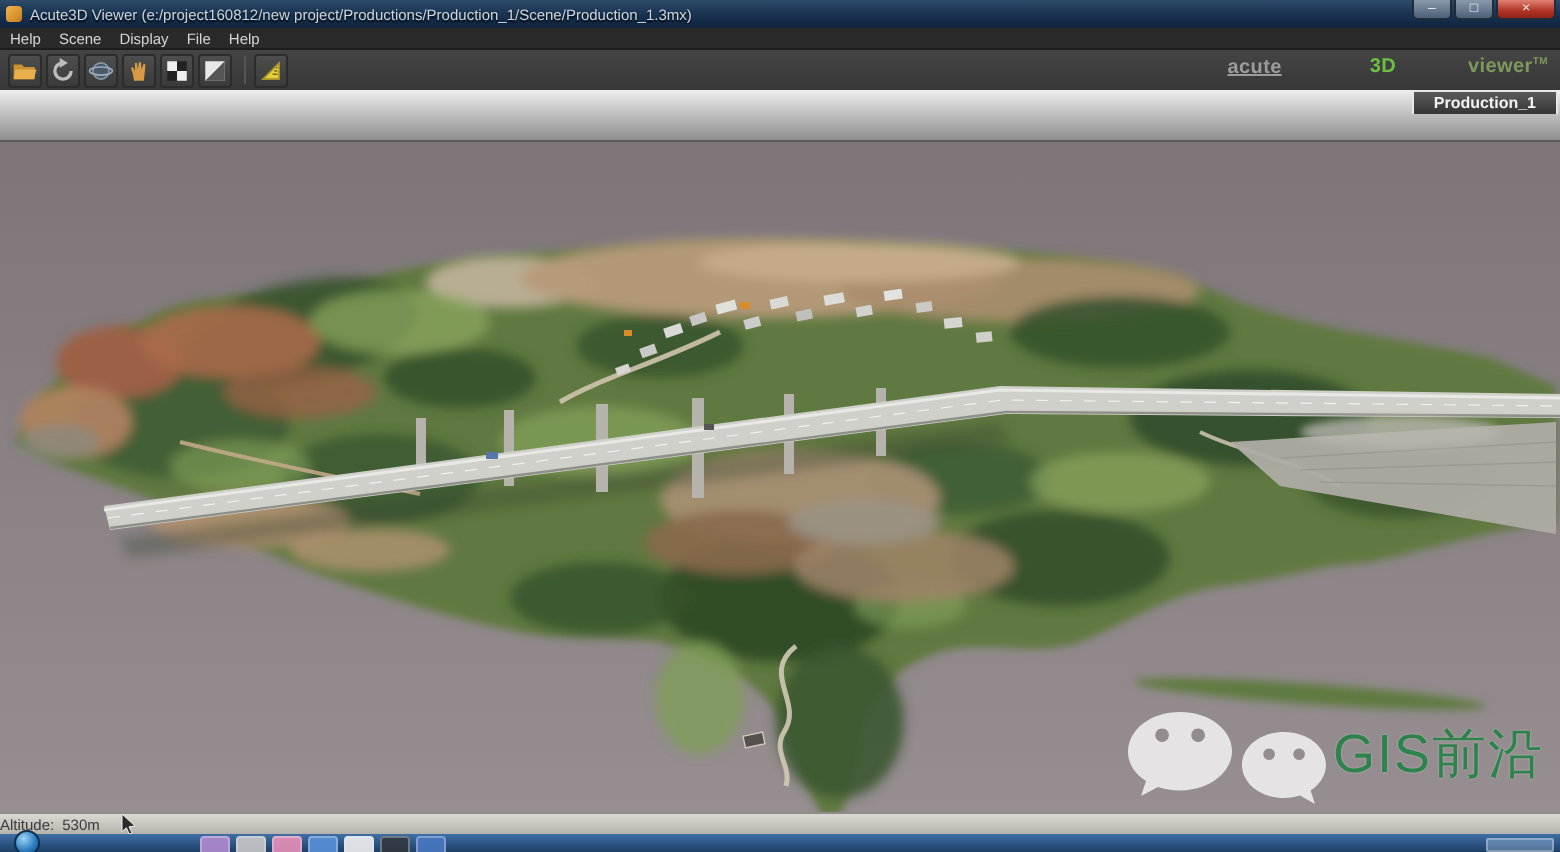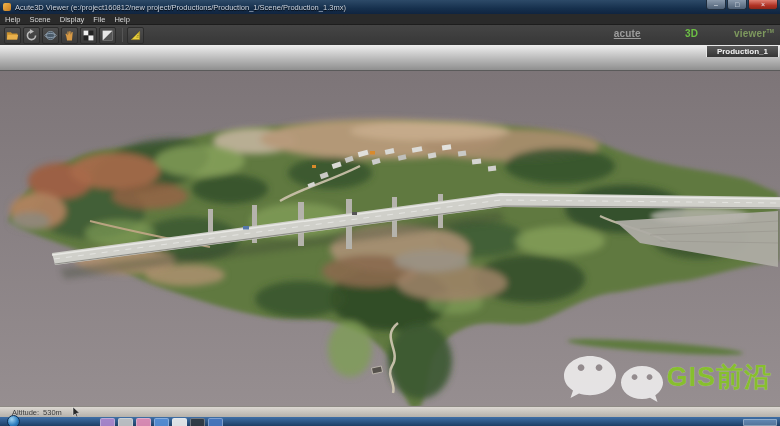--- a/index.html
+++ b/index.html
@@ -30,24 +30,24 @@
   .brand .b-tm { color:#7e995e; font-size:5px; vertical-align:super; }
 
   
   .tabstrip { height:27px; background:linear-gradient(#efefef,#b9b9b9 55%,#8f8f8f); border-bottom:1px solid #5a5a5a; position:relative; }
   .tab { position:absolute; right:1px; top:0; height:12px; padding:0 10px; background:linear-gradient(#5a5a5a,#353535); border:1px solid #e8e8e8; border-bottom:none; color:#f2f2f2; font-size:8px; font-weight:bold; line-height:11px; }
 
   
   .viewport { height:348px; position:relative; overflow:hidden; }
   .viewport > svg { position:absolute; left:0; top:0; }
   .watermark { position:absolute; right:8px; bottom:-6px; display:flex; align-items:center; opacity:.8; pointer-events:none; }
-  .wm-text { color:#84cc16; font-size:27px; font-weight:bold; letter-spacing:1px; margin-left:-14px; text-shadow:0 0 1px rgba(255,255,255,.6); }
-
-  
-  .statusbar { height:12px; background:linear-gradient(#dcd8d2,#b5b1ab); border-top:1px solid #8f8b86; display:flex; align-items:center; padding:0 12px; gap:4px; }
+  .wm-text { color:#15803d; font-size:27px; font-weight:normal; letter-spacing:1px; margin-left:-14px; text-shadow:0 0 1px rgba(255,255,255,.6); }
+
+  
+  .statusbar { height:12px; background:linear-gradient(#dcd8d2,#b5b1ab); border-top:1px solid #8f8b86; display:flex; align-items:center; padding:0 0; gap:4px; }
   .status-text { font-size:7.5px; color:#3b3b3b; }
 
   
   .taskbar { height:9px; background:linear-gradient(#3f6fa6,#1d3f66); display:flex; align-items:flex-end; position:relative; }
   .orb { width:13px; height:13px; border-radius:50%; background:radial-gradient(circle at 35% 30%,#9fd4f2,#2f7fc0 55%,#114a7e); position:absolute; left:7px; top:-2px; border:1px solid #0d2e50; }
   .tb-icons { position:absolute; left:100px; top:1px; display:flex; gap:3px; }
   .tb-ico { width:15px; height:8px; border-radius:2px 2px 0 0; border:1px solid rgba(255,255,255,.35); border-bottom:none; opacity:.9; }
   .tb-tray { position:absolute; right:3px; top:2px; width:34px; height:7px; background:rgba(180,210,240,.35); border:1px solid rgba(255,255,255,.3); border-radius:1px; }
 </style>
 </head>

